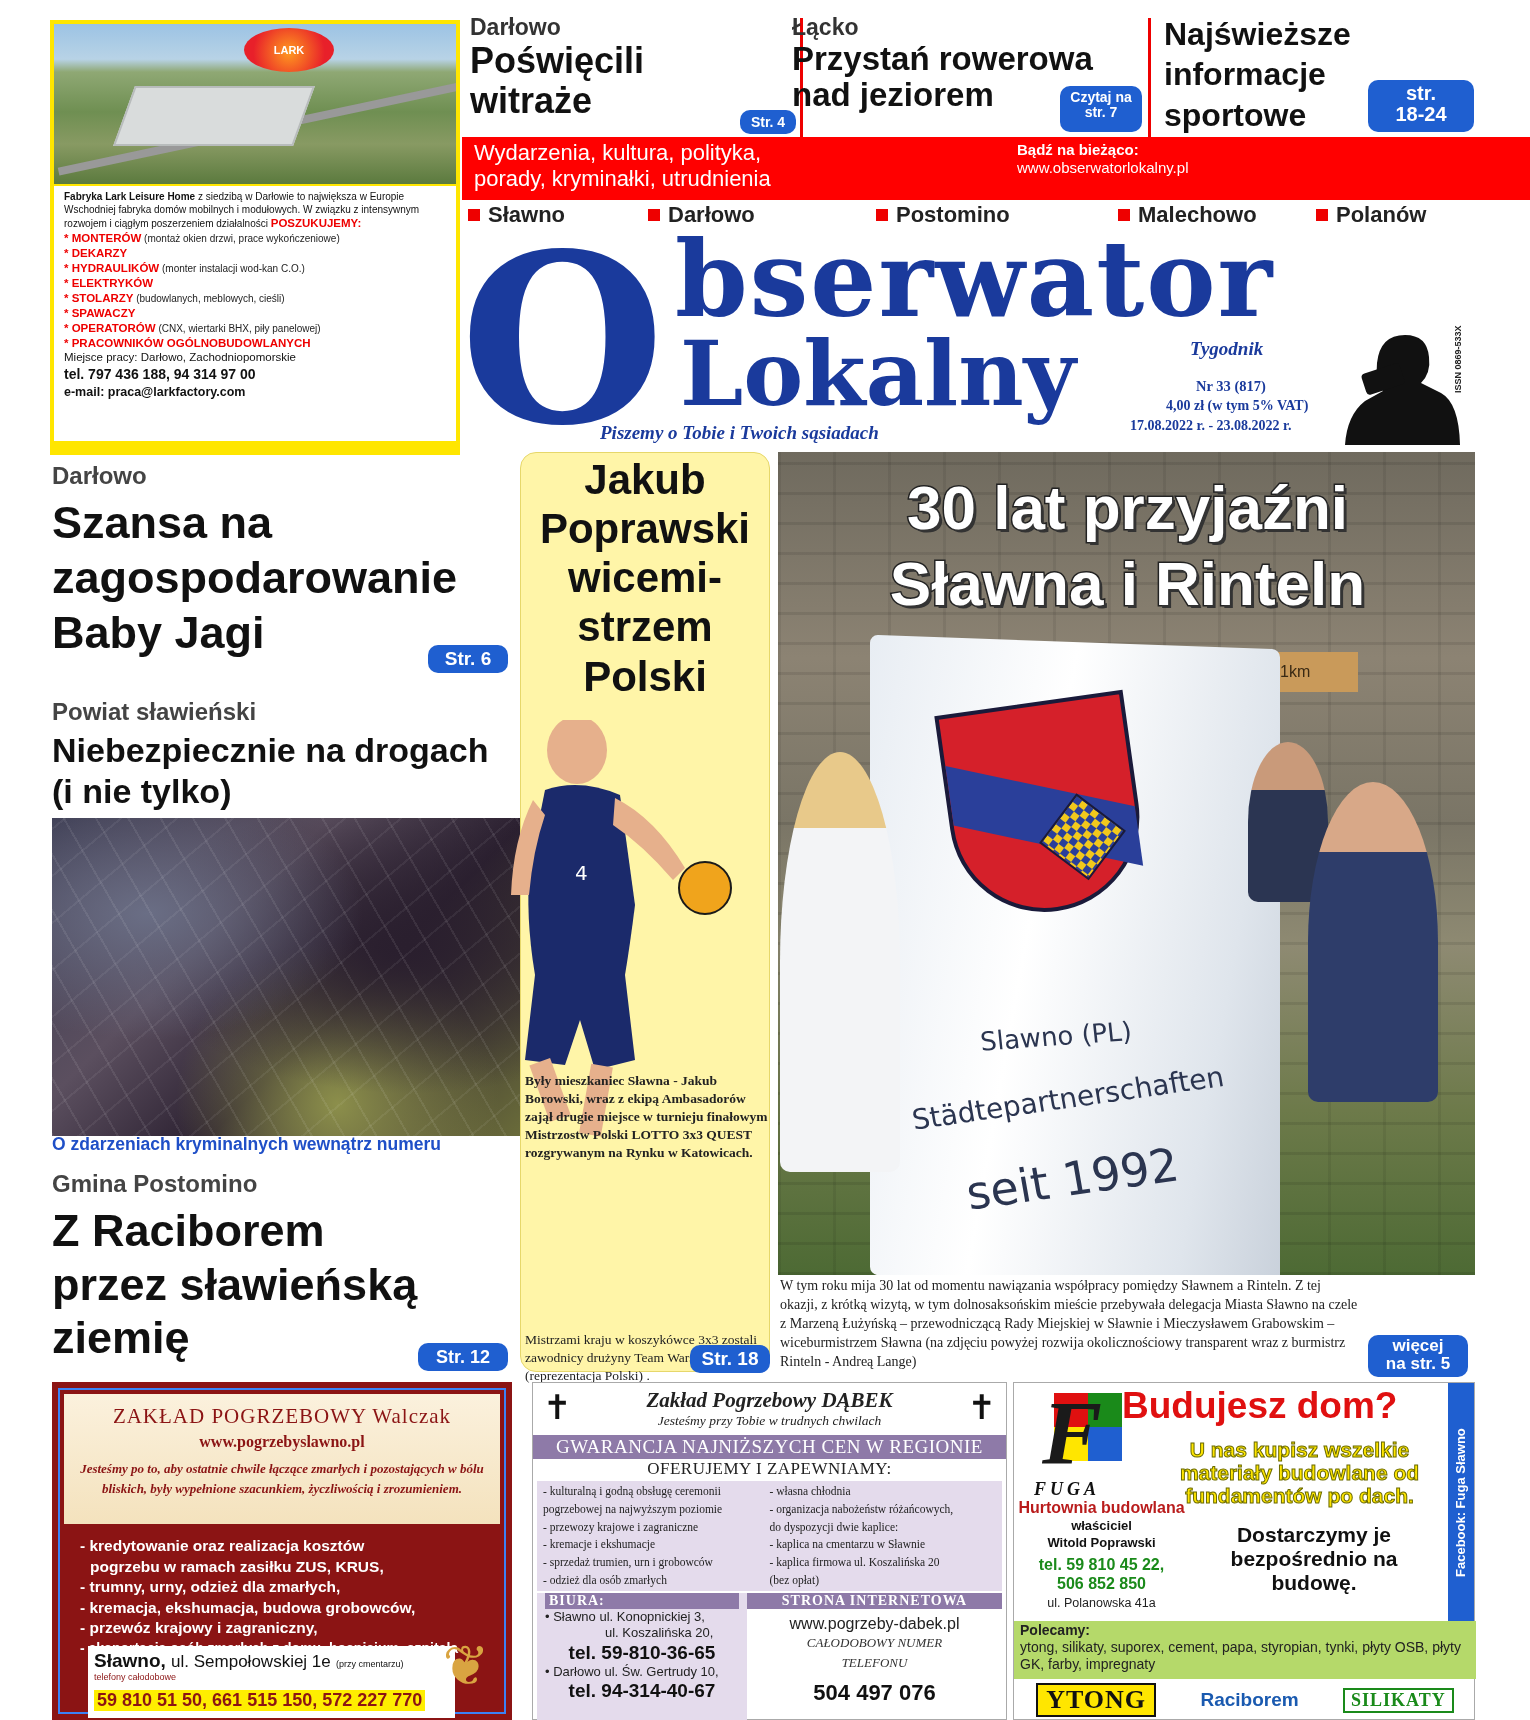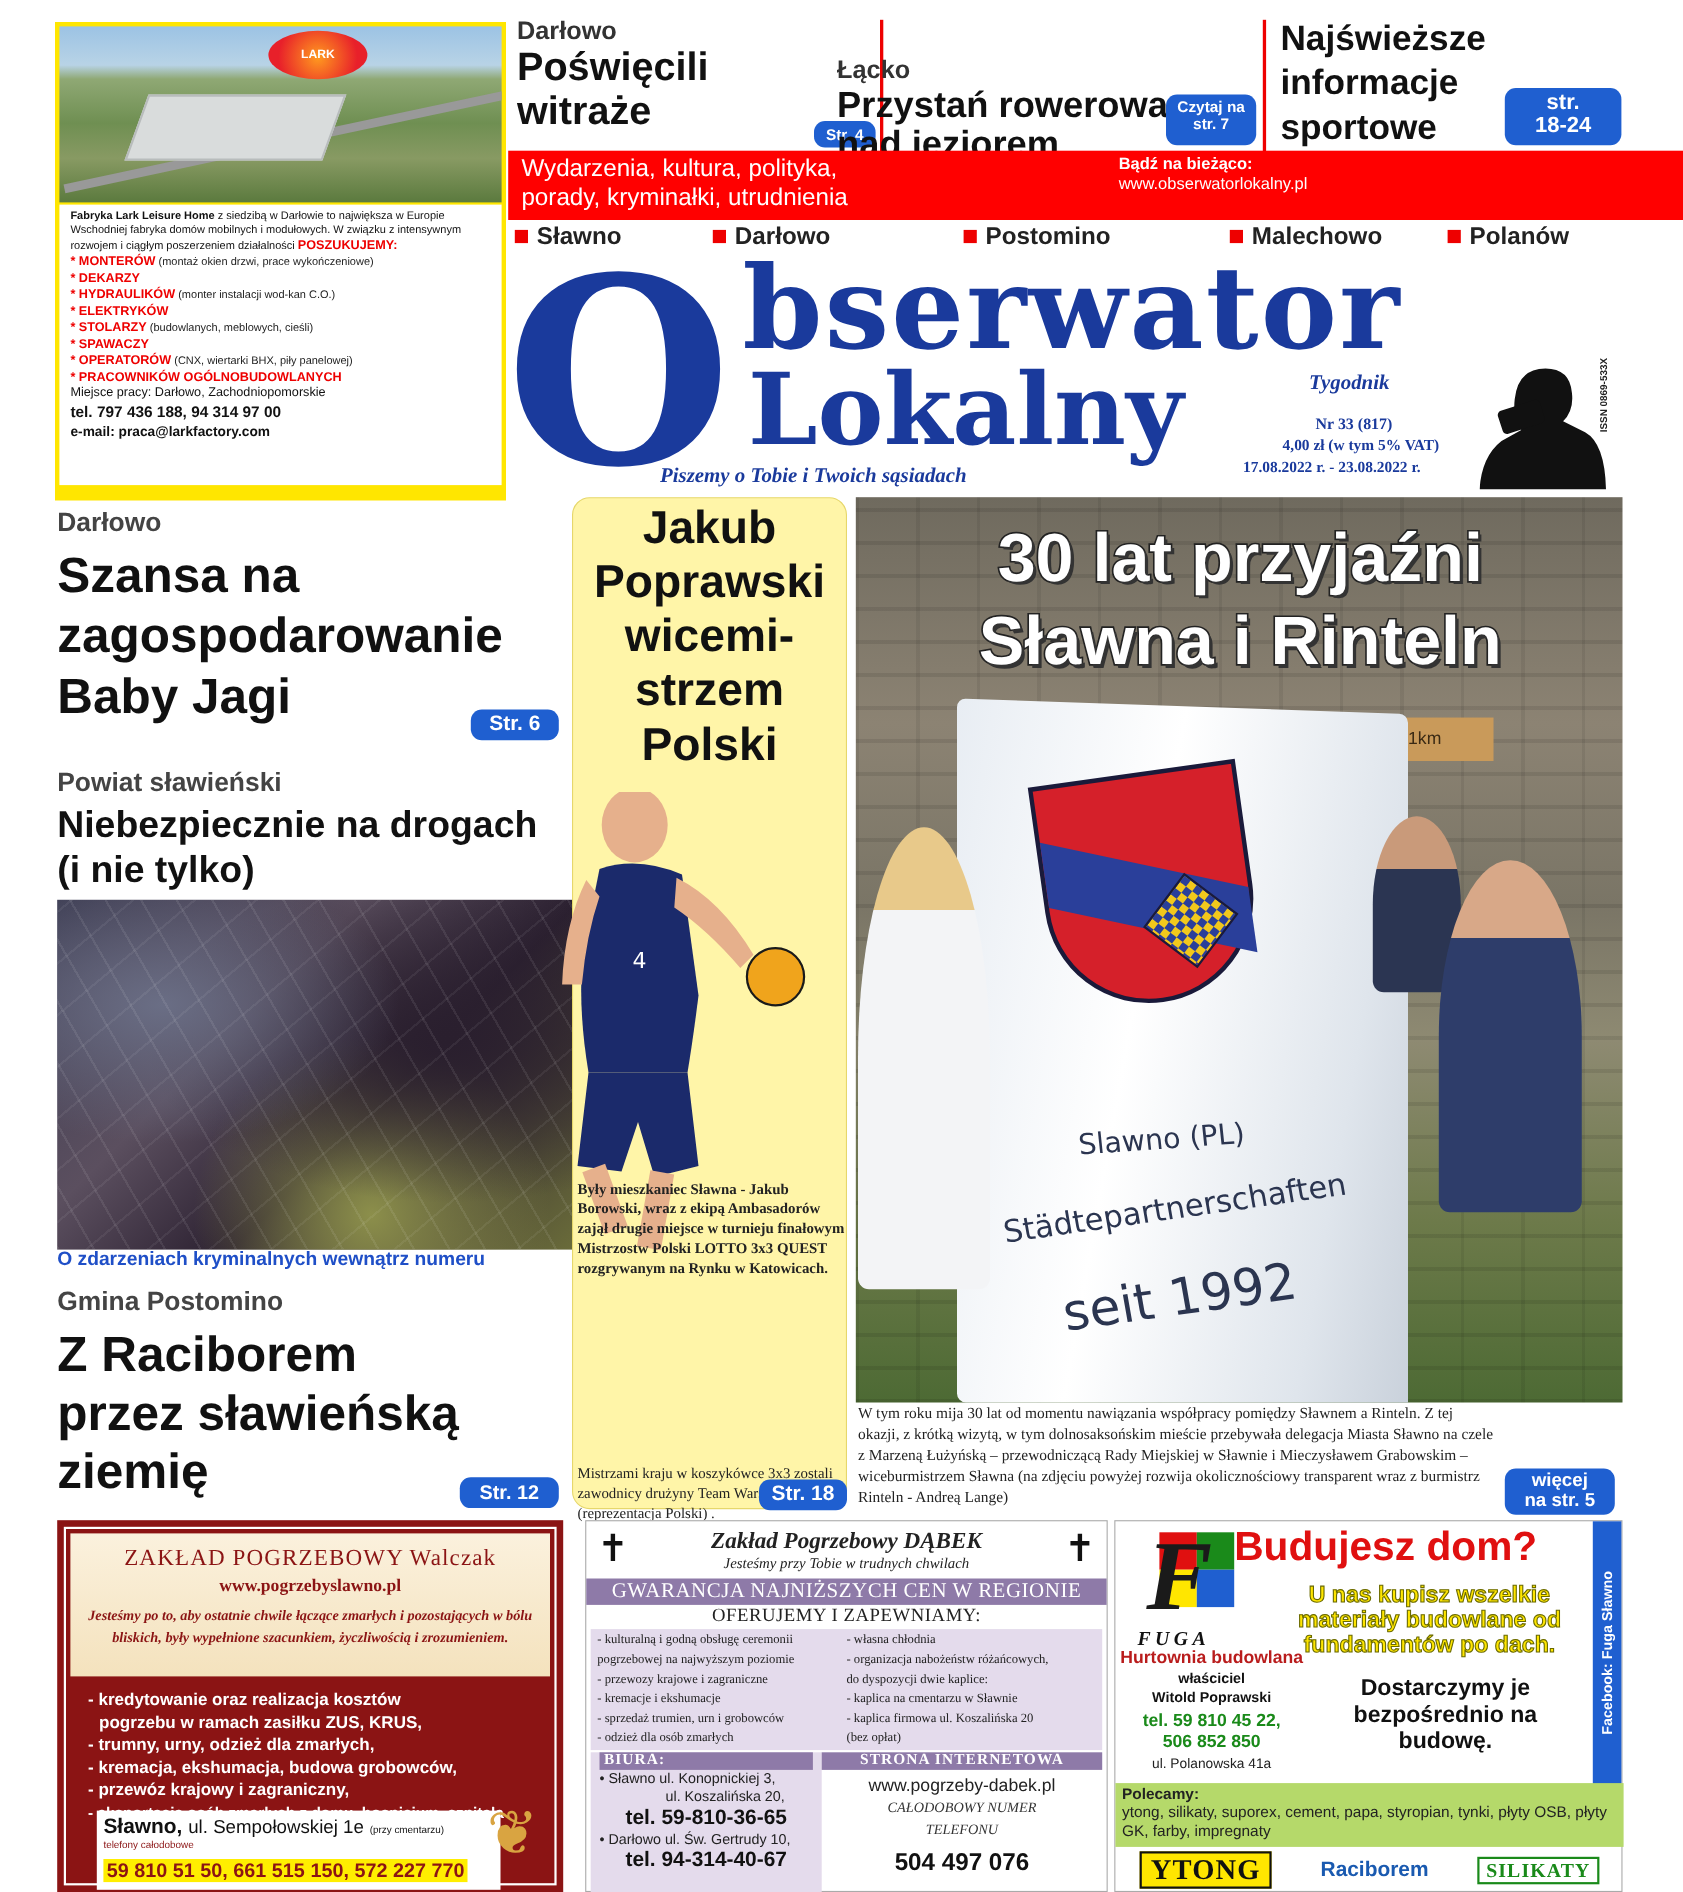--- a/index.html
+++ b/index.html
@@ -71,21 +71,21 @@
   .shield .chk { position:absolute; left: 95px; top: 105px; width: 62px; height: 62px; background: repeating-conic-gradient(#f2c81c 0 25%, #2a3f9a 0 50%) 0 0/14px 14px; border:2px solid #1a1a3a; transform: rotate(45deg); }
   .flagtext { position:absolute; font-family: "DejaVu Sans", sans-serif; color:#2b3550; }
   .sign { position:absolute; left: 390px; top: 200px; width: 190px; height: 40px; background: #c99a5a; color:#3a2a14; font-size: 16px; line-height: 40px; padding-left: 40px; clip-path: polygon(0 50%, 15% 0, 100% 0, 100% 100%, 15% 100%); }
   .person { position:absolute; border-radius: 50% 50% 10px 10px; }
   .main-title { left: 780px; top: 470px; width: 695px; text-align: center; font-size: 62px; font-weight: bold; color: #fff; line-height: 1.22;
      -webkit-text-stroke: 3px #222; paint-order: stroke fill; text-shadow: 3px 3px 0 #333; }
   .main-caption { left: 780px; top: 1277px; width: 580px; font-family: "Liberation Serif", serif; font-size: 14px; line-height: 1.35; color: #222; }
 
   
   .walczak { left: 52px; top: 1382px; width: 460px; height: 338px; background: #8b1414; padding: 6px; }
-  .walczak-inner { width: 100%; height: 100%; border: 2px solid #ffffff; position: relative; }
+  .walczak-inner { width: 100%; height: 100%; border: 2px solid #3b82f6; position: relative; }
   .walczak-top { background: linear-gradient(180deg,#fbf1dd,#f4e2bd); height: 130px; margin: 4px; text-align: center; padding-top: 10px; }
   .walczak-top .t1 { font-family:"Liberation Serif",serif; font-size: 21px; color:#8b1414; letter-spacing: 1px; }
   .walczak-top .t2 { font-family:"Liberation Serif",serif; font-size: 16px; font-weight:bold; color:#8b1414; margin-top: 4px; }
   .walczak-top .t3 { font-family:"Liberation Serif",serif; font-style: italic; font-weight:bold; font-size: 13px; color:#8b1414; margin-top: 8px; line-height: 1.55; }
   .walczak-list { color: #fff; font-size: 15.5px; font-weight: bold; padding: 8px 20px; line-height: 1.33; }
   .walczak-contact { position:absolute; left: 28px; top: 256px; width: 367px; height: 72px; background: #fff; padding: 4px 6px; }
   .walczak-contact .city { font-size: 19px; font-weight:bold; }
   .walczak-contact .city span { font-size: 17px; font-weight: normal; }
   .walczak-contact .phones { position:absolute; left: 6px; top: 44px; font-size: 18px; font-weight:bold; color:#8b1414; background: #ffee00; padding: 0 3px; }
   .walczak-rose { position:absolute; right: 8px; bottom: 6px; width: 60px; height: 80px; color: #d9a441; font-size: 56px; line-height: 80px; text-align:center; }
@@ -156,21 +156,21 @@
 </div>
 
 <div class="abs" style="left:470px;top:14px;">
   <div class="teaser-cat">Darłowo</div>
   <div class="teaser-title">Poświęcili</div>
   <div class="teaser-title">witraże</div>
 </div>
 <div class="abs pill" style="left:740px;top:110px;width:56px;height:24px;line-height:24px;font-size:14px;">Str. 4</div>
 <div class="abs vdiv" style="left:800px;top:18px;height:120px;"></div>
 
-<div class="abs" style="left:761px;top:14px;margin-top:36px;">
+<div class="abs" style="left:792px;top:14px;">
   <div class="teaser-cat">Łącko</div>
   <div class="teaser-title" style="font-size:33px;">Przystań rowerowa</div>
   <div class="teaser-title" style="font-size:33px;">nad jeziorem</div>
 </div>
 <div class="abs pill" style="left:1060px;top:86px;width:82px;height:46px;font-size:14px;padding-top:4px;">
   <div>Czytaj na</div>
     <div>str. 7</div>
 </div>
 <div class="abs vdiv" style="left:1148px;top:18px;height:120px;"></div>
 

